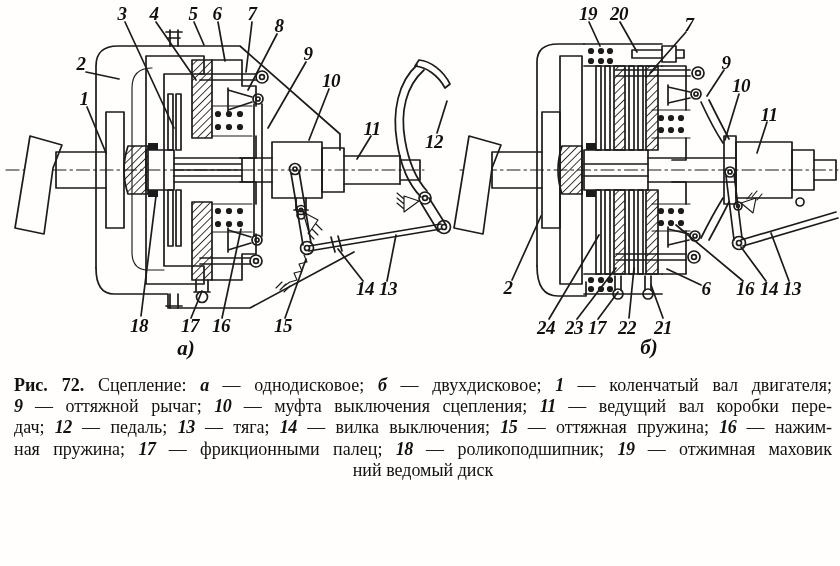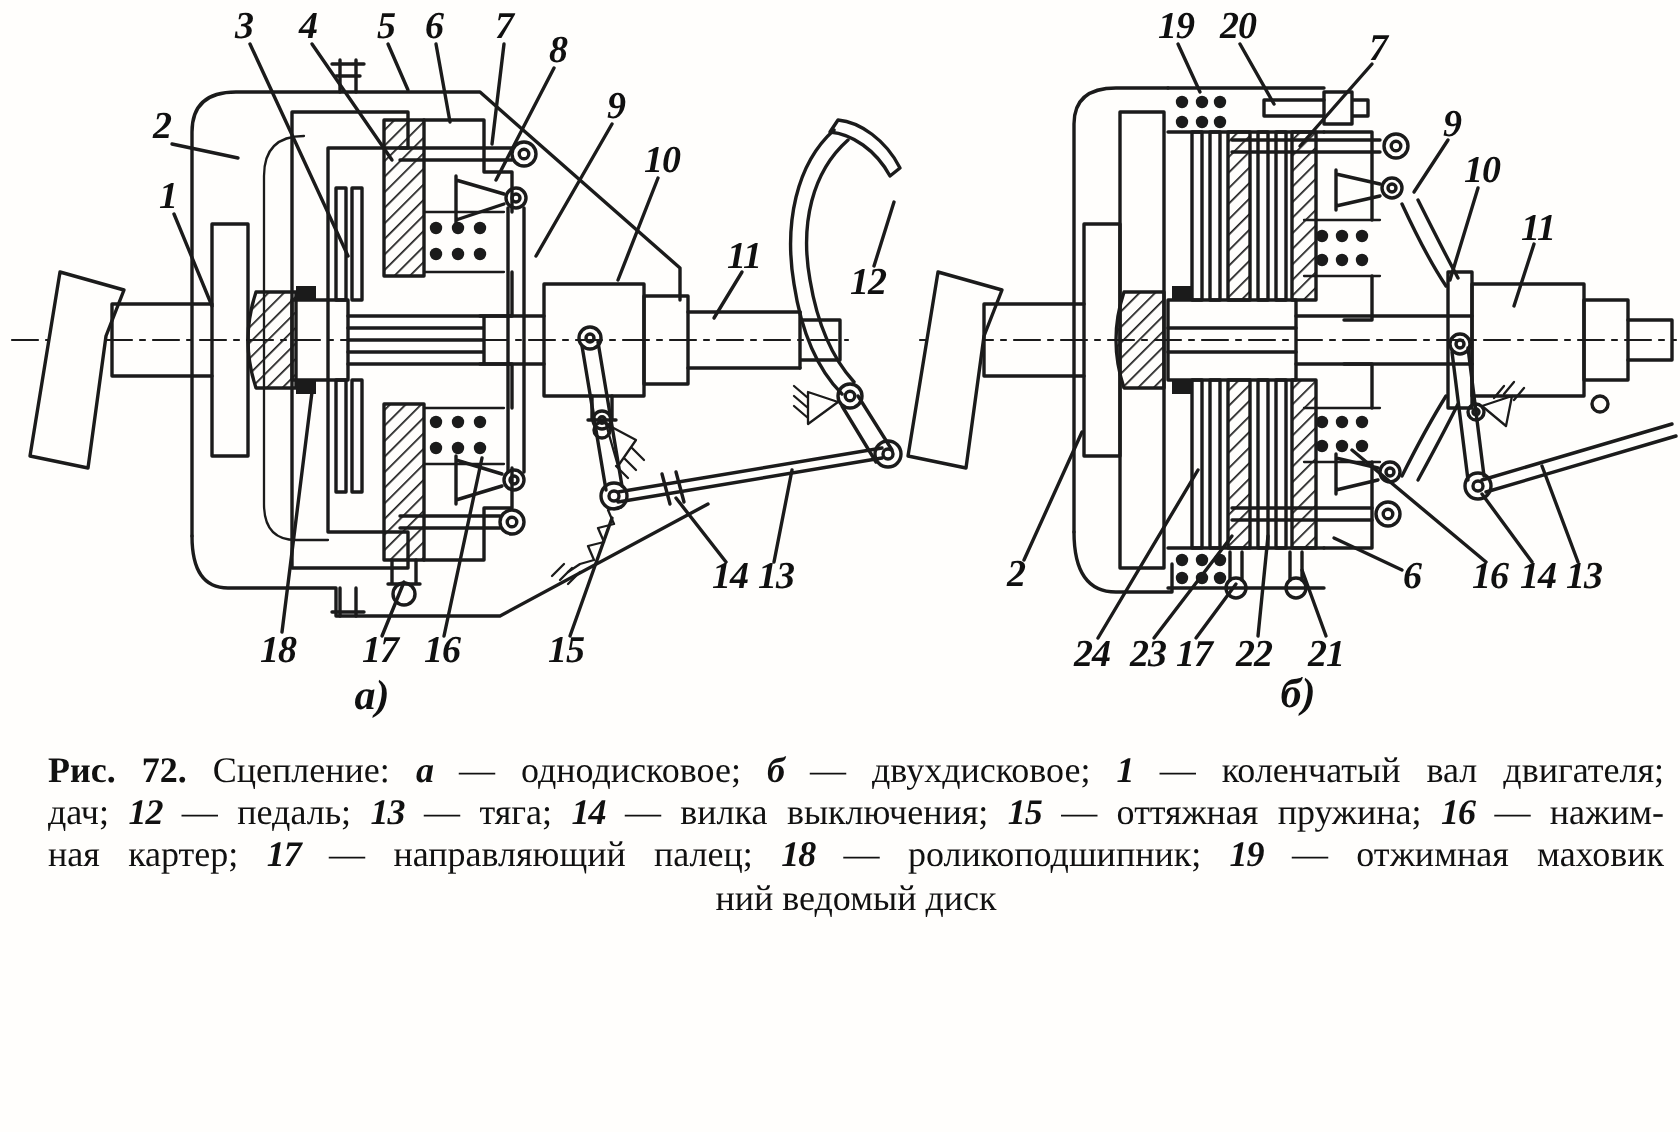--- a/index.html
+++ b/index.html
@@ -12,21 +12,21 @@
   svg.drawing .ink{fill:#1b1b1b;stroke:none;}
   svg.drawing .hatch{fill:url(#hat);}
   svg.drawing .wh{fill:#fffefc;}
   .callout{position:absolute;transform:translate(-50%,-50%);
            font:italic 700 19px "Liberation Serif",serif;color:#101010;white-space:nowrap;
            letter-spacing:-0.5px;}
   .sublabel{position:absolute;transform:translate(-50%,-50%);
             font:italic 700 21px "Liberation Serif",serif;color:#101010;}
   #sublabel-a{left:186px;top:348px;}
   #sublabel-b{left:649px;top:347px;}
-  .caption{position:absolute;left:24px;right:8px;top:375px;font-size:18px;line-height:21.2px;}
+  .caption{position:absolute;left:14px;right:8px;top:375px;font-size:18px;line-height:21.2px;}
   .cap-line{text-align:justify;text-align-last:justify;}
   .cap-line.center{text-align:right;text-align-last:center;}
   .seg-b{font-weight:bold;}
   .seg-i{font-style:italic;font-weight:600;letter-spacing:-0.5px;}
 </style>
 </head>
 <body>
 
 <div class="page">
 
@@ -358,18 +358,19 @@
       <span class="callout" style="left: 745px; top: 289px;">16</span>
       <span class="callout" style="left: 769px; top: 289px;">14</span>
       <span class="callout" style="left: 792px; top: 289px;">13</span>
     </div>
 
   <span class="sublabel" id="sublabel-a">а)</span>
   <span class="sublabel" id="sublabel-b">б)</span>
 
   <div class="caption">
       <div class="cap-line"><span class="seg-b">Рис. 72.</span><span class="seg-n"> Сцепление: </span><span class="seg-i">а</span><span class="seg-n"> — однодисковое; </span><span class="seg-i">б</span><span class="seg-n"> — двухдисковое; </span><span class="seg-i">1</span><span class="seg-n"> — коленчатый вал двигателя;</span></div>
+      <div class="cap-line"><span class="seg-i">9</span><span class="seg-n"> — оттяжной рычаг; </span><span class="seg-i">10</span><span class="seg-n"> — муфта выключения сцепления; </span><span class="seg-i">11</span><span class="seg-n"> — ведущий вал коробки пере-</span></div>
       <div class="cap-line"><span class="seg-n">дач; </span><span class="seg-i">12</span><span class="seg-n"> — педаль; </span><span class="seg-i">13</span><span class="seg-n"> — тяга; </span><span class="seg-i">14</span><span class="seg-n"> — вилка выключения; </span><span class="seg-i">15</span><span class="seg-n"> — оттяжная пружина; </span><span class="seg-i">16</span><span class="seg-n"> — нажим-</span></div>
-      <div class="cap-line"><span class="seg-n">ная картер; </span><span class="seg-i">17</span><span class="seg-n"> — направляющий палец; </span><span class="seg-i">18</span><span class="seg-n"> — роликоподшипник; </span><span class="seg-i">19</span><span class="seg-n"> — отжимная маховик</span></div>
+      <div class="cap-line"><span class="seg-n">ная пружина; </span><span class="seg-i">17</span><span class="seg-n"> — фрикционными палец; </span><span class="seg-i">18</span><span class="seg-n"> — роликоподшипник; </span><span class="seg-i">19</span><span class="seg-n"> — отжимная маховик</span></div>
       <div class="cap-line center"><span class="seg-n">ний ведомый диск</span></div>
     </div>
 
 </div>
 
 </body></html>

